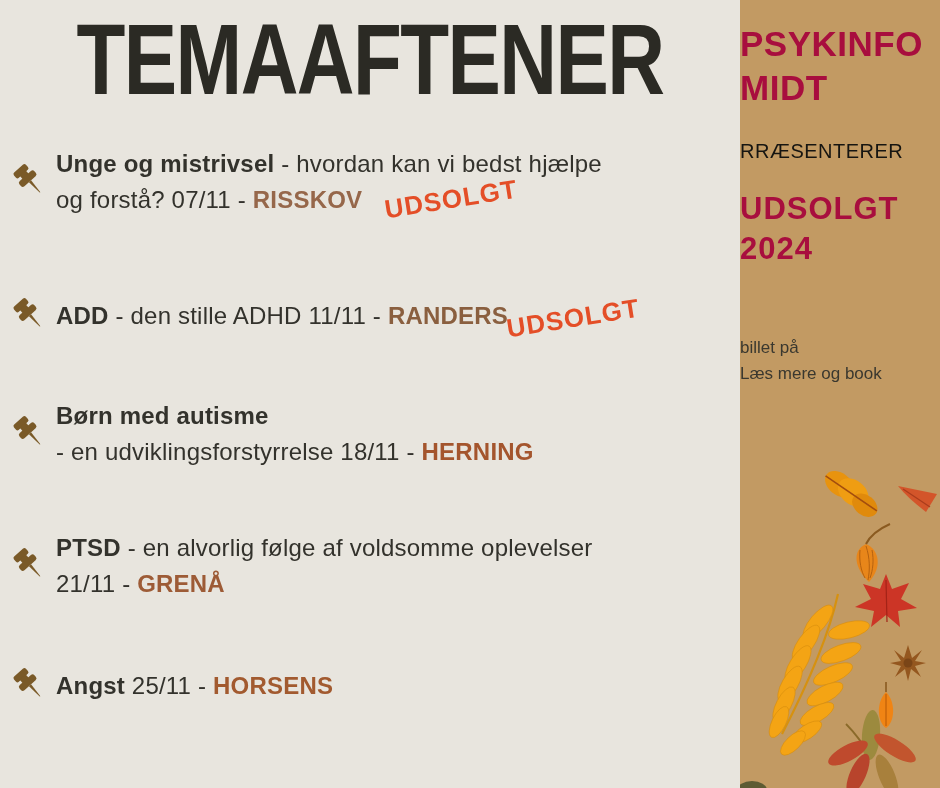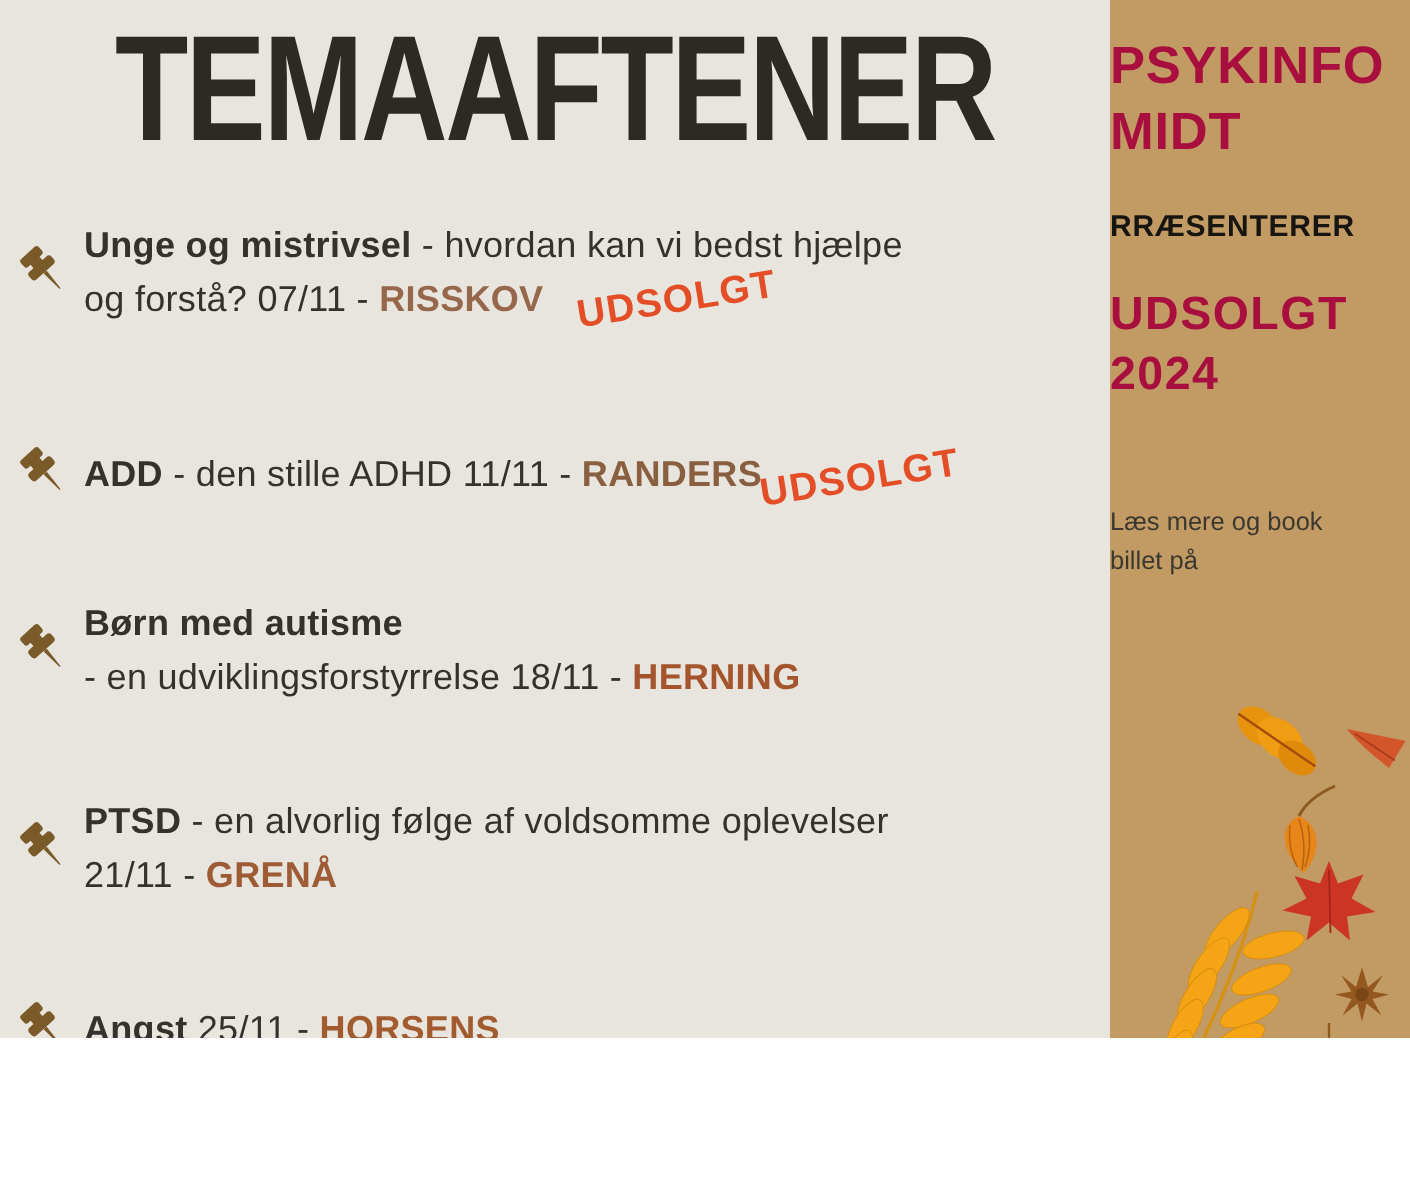--- a/index.html
+++ b/index.html
@@ -1,18 +1,18 @@
 <!DOCTYPE html>
 <html style="--background: #e8e5de; --sidebar: #c29a63; --crimson: #a80e3e; --title: #2b2a24; --text: #33322c; --soldout: #e44e27; --pin: #7a5a28; --loc0: #96674a; --loc1: #8a5f3f; --loc2: #a4552d; --loc3: #9d5b36; --loc4: #a25a2f;"><head>
 <meta charset="utf-8">
 <style>
   html,body { margin:0; padding:0; }
   .poster {
     position:relative;
-    width:940px; height:692px;
+    width:940px; height:788px;
     background:var(--background,#e8e5de);
     font-family:"Liberation Sans", sans-serif;
     overflow:hidden;
   }
   .main {
     position:absolute; left:0; top:0;
     width:740px; height:788px;
   }
   .title {
     position:absolute; left:0; top:2px; width:740px;
@@ -58,21 +58,21 @@
     overflow:hidden;
   }
   .brand {
     margin-top:22px;
     font-size:35px; font-weight:800; line-height:44px;
     color:var(--crimson,#a80e3e);
     letter-spacing:0.5px;
   }
   .presents {
     margin-top:30px;
-    font-size:20px; font-weight:700;
+    font-size:20px; font-weight:400;
     color:#161511;
     letter-spacing:0.5px;
   }
   .month {
     margin-top:26px;
     font-size:31px; font-weight:800; line-height:40px;
     color:var(--crimson,#a80e3e);
     letter-spacing:1px;
   }
   .cta {
@@ -190,22 +190,22 @@
     <div class="brand">
       <div>PSYKINFO</div>
       <div>MIDT</div>
     </div>
     <div class="presents">RRÆSENTERER</div>
     <div class="month">
       <div>UDSOLGT</div>
       <div>2024</div>
     </div>
     <div class="cta">
+      <div>billet på</div>
       <div>Læs mere og book</div>
-      <div>billet på</div>
     </div>
 
     <svg class="leaves" width="200" height="330" viewBox="0 0 200 330">
 
       <g transform="rotate(38 112 36)">
         <ellipse cx="96" cy="36" rx="16" ry="11" fill="#e8930e"></ellipse>
         <ellipse cx="112" cy="34" rx="17" ry="12" fill="#ef9d12"></ellipse>
         <ellipse cx="129" cy="37" rx="14" ry="10" fill="#e08a0c"></ellipse>
         <path d="M80 38 L142 34" stroke="#a34d0e" stroke-width="1.6" fill="none"></path>
       </g>

